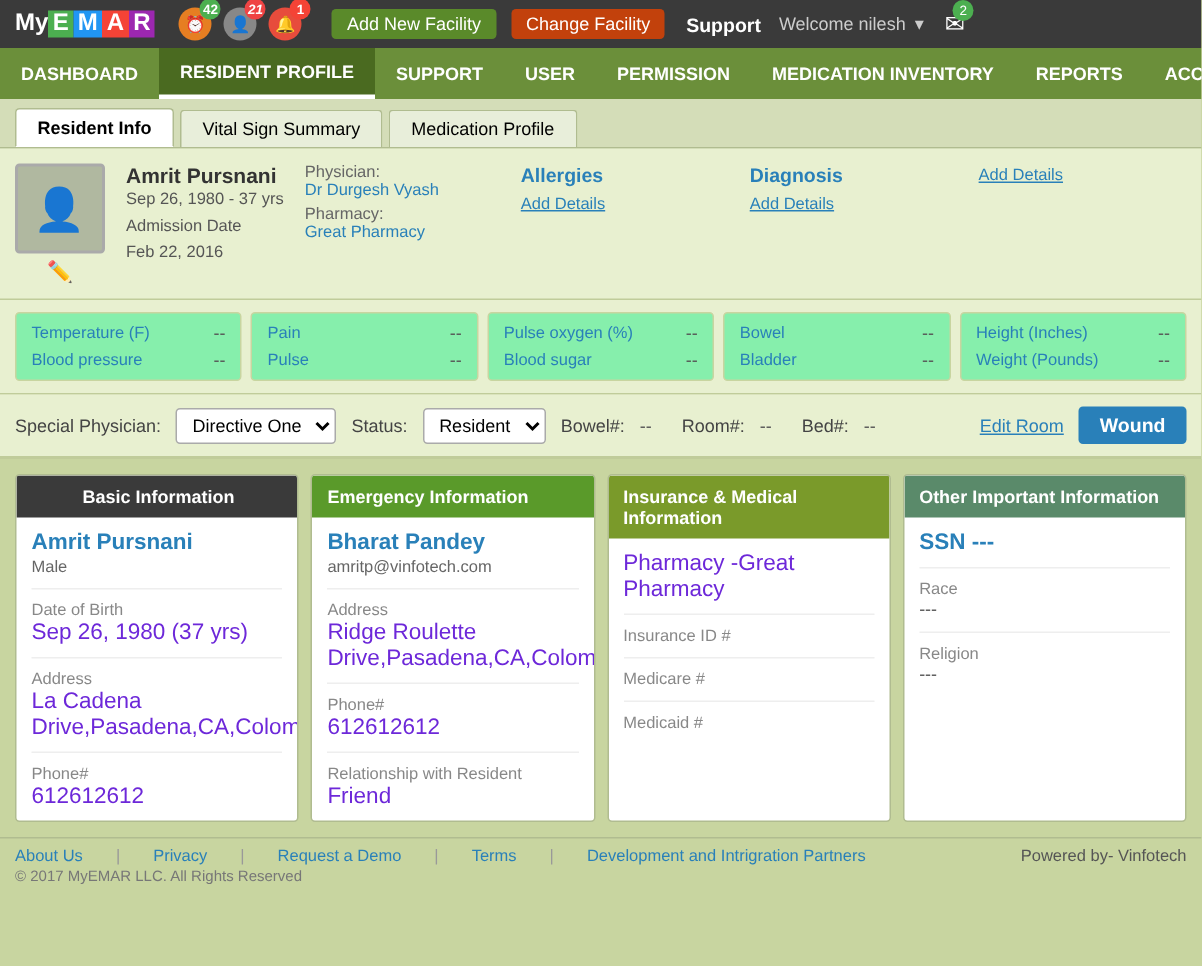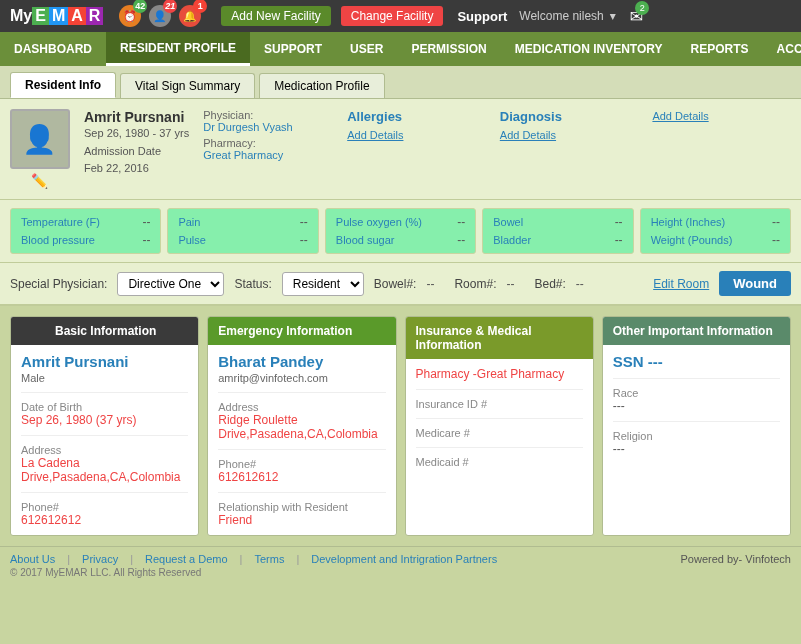--- a/index.html
+++ b/index.html
@@ -13,21 +13,21 @@
     .logo-m { background: #2196f3; color: #fff; font-weight: bold; font-size: 16px; padding: 0 3px; }
     .logo-a { background: #f44336; color: #fff; font-weight: bold; font-size: 16px; padding: 0 3px; }
     .logo-r { background: #9c27b0; color: #fff; font-weight: bold; font-size: 16px; padding: 0 3px; }
     .header-icons { display: flex; align-items: center; gap: 6px; flex: 1; }
     .icon-badge { position: relative; display: inline-flex; align-items: center; justify-content: center; }
     .badge { position: absolute; top: -6px; right: -6px; background: #f44336; color: #fff; font-size: 9px; border-radius: 50%; width: 14px; height: 14px; display: flex; align-items: center; justify-content: center; font-weight: bold; }
     .badge.green { background: #4caf50; }
     .badge.orange { background: #ef4444; font-style: italic; }
     .icon-circle { width: 22px; height: 22px; border-radius: 50%; background: #666; display: flex; align-items: center; justify-content: center; color: #fff; font-size: 11px; }
     .header-btn { background: #5a8a2a; color: #fff; border: none; padding: 3px 10px; border-radius: 3px; cursor: pointer; font-size: 12px; margin-left: 4px; }
-    .header-btn.change { background: #ef4444; }
+    .header-btn.change { background: #c2410c; }
     .support-label { color: #fff; font-size: 13px; font-weight: bold; margin-left: 8px; }
     .welcome { color: #ccc; font-size: 12px; margin-left: 6px; }
     .mail-icon { color: #fff; font-size: 16px; margin-left: 8px; position: relative; }
     .mail-badge { background: #4caf50; color: #fff; font-size: 9px; border-radius: 50%; width: 14px; height: 14px; display: flex; align-items: center; justify-content: center; position: absolute; top: -6px; right: -6px; }
 
     
     .nav-bar { background: #6b8f3a; display: flex; align-items: stretch; height: 34px; }
     .nav-item { color: #fff; padding: 0 14px; display: flex; align-items: center; cursor: pointer; font-size: 12px; font-weight: bold; white-space: nowrap; }
     .nav-item.active { background: #4a6a20; border-bottom: 3px solid #fff; }
 
@@ -68,28 +68,28 @@
     .info-card { flex: 1; border: 1px solid #b0bc90; border-radius: 3px; background: #fff; overflow: hidden; }
     .card-header { padding: 7px 10px; font-size: 12px; font-weight: bold; color: #fff; }
     .card-header.dark { background: #3a3a3a; padding-left: 44px; }
     .card-header.green { background: #5a9a2a; }
     .card-header.olive { background: #7a9a2a; }
     .card-header.teal { background: #5a8a6a; }
     .card-body { padding: 8px 10px; }
     .card-name { font-size: 15px; font-weight: bold; color: #2980b9; margin-bottom: 2px; }
     .card-sub { font-size: 11px; color: #666; margin-bottom: 8px; }
     .card-field-label { font-size: 11px; color: #888; margin-top: 8px; }
-    .card-field-value { font-size: 12px; color: #ef4444; }
+    .card-field-value { font-size: 15px; color: #6d28d9; }
     .card-divider { border: none; border-top: 1px solid #eee; margin: 8px 0; }
     .ssn-value { font-size: 15px; font-weight: bold; color: #2980b9; }
     .card-field-dash { color: #555; font-size: 12px; }
 
     
     .footer { background: #c8d5a0; padding: 6px 10px; border-top: 1px solid #b0bc90; }
-    .footer-links { display: flex; gap: 12px; align-items: center; font-size: 11px; color: #555; }
+    .footer-links { display: flex; gap: 22px; align-items: center; font-size: 11px; color: #555; }
     .footer-links span { cursor: pointer; color: #2980b9; }
     .footer-links .sep { color: #999; }
     .footer-copy { font-size: 10px; color: #777; margin-top: 2px; }
     .footer-powered { float: right; font-size: 11px; color: #555; }
     .vital-cell { flex: 1; background: #86efac; border: 1px solid #c8d5a0; border-radius: 3px; padding: 6px 10px; }
     .vital-cell-label { color: #2980b9; font-size: 11px; }
     .vital-cell-val { color: #555; font-size: 12px; text-align: right; }
     .vital-row-inner { display: flex; justify-content: space-between; align-items: center; margin-bottom: 4px; }
     .vital-row-inner2 { display: flex; justify-content: space-between; align-items: center; }
   </style>

